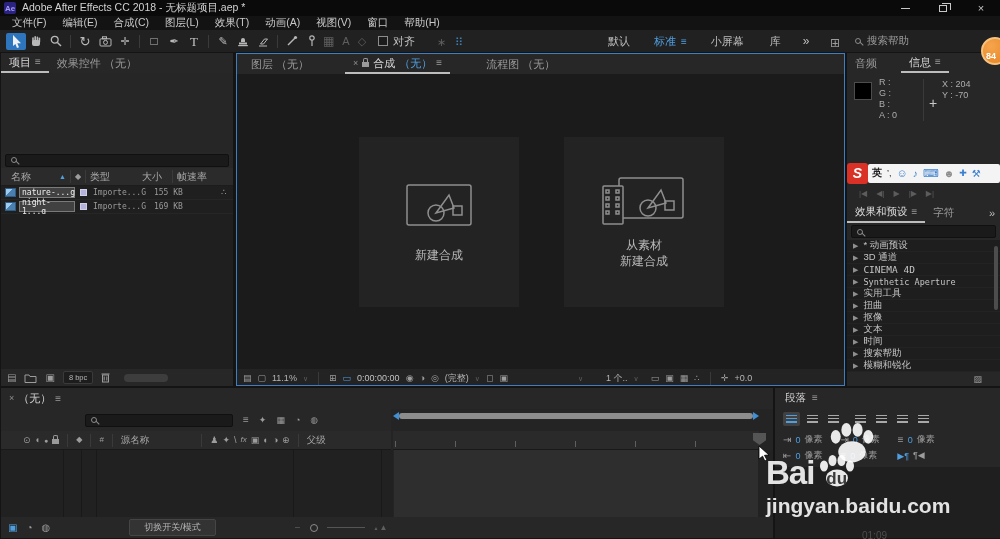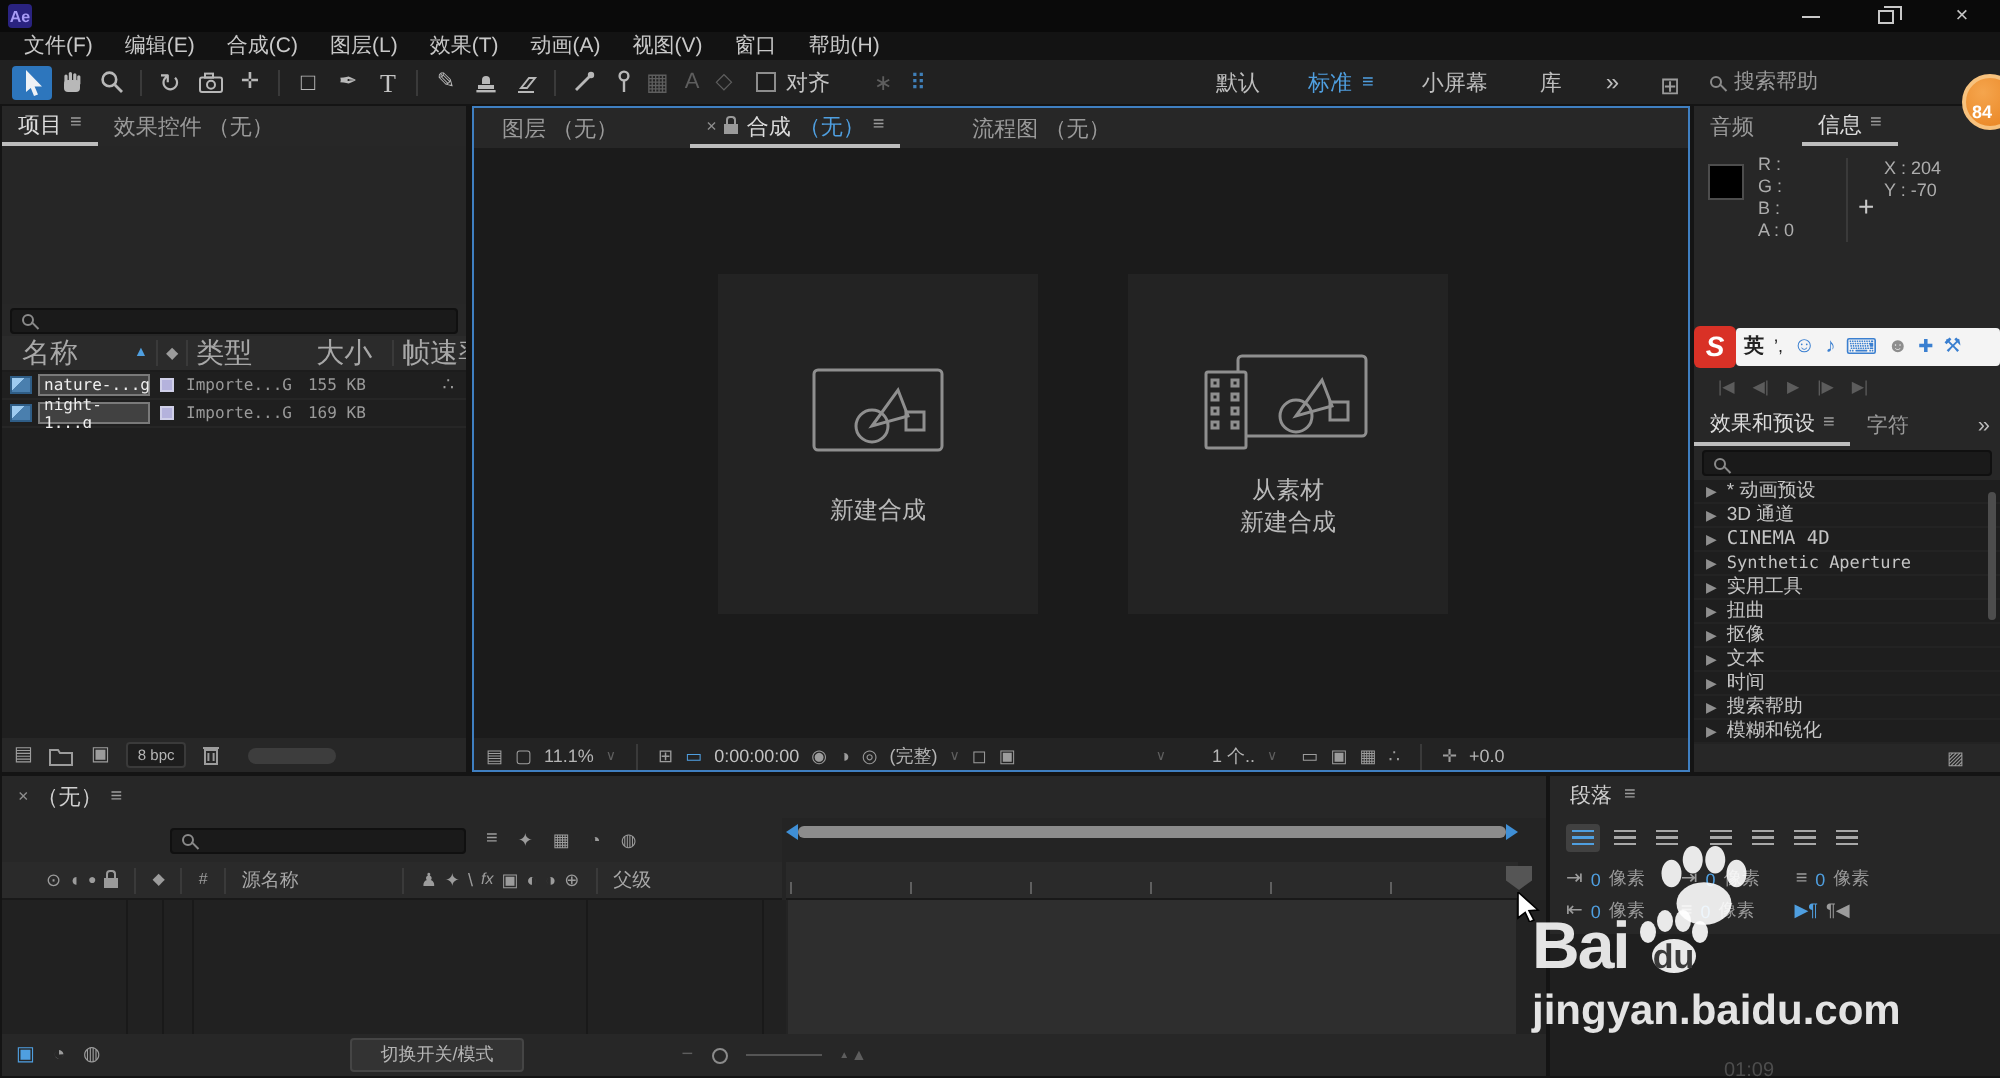--- a/index.html
+++ b/index.html
@@ -25,34 +25,35 @@
   .winbtn{width:38px;height:16px;display:flex;align-items:center;justify-content:center;color:#c4c4c4;font-size:11px}
   .winmin{width:9px;height:1px;background:#c8c8c8}
   .winrestore{width:8px;height:7px;border:1px solid #c8c8c8;position:relative;background:#0a0a0a}
   .winrestore::before{content:"";position:absolute;top:-3px;left:2px;width:8px;height:6px;border:1px solid #c8c8c8;border-bottom:none;border-left:none}
   .alignbtn{width:17px;height:14px;border-radius:2px;display:flex;align-items:center;justify-content:center;flex:none}
   .bars{width:11px;height:9px;background:repeating-linear-gradient(to bottom,#a8a8a8 0 1.2px,transparent 1.2px 3.2px)}
   .alignbtn.active{background:#414141}
   .alignbtn.active .bars{background:repeating-linear-gradient(to bottom,#4f9fe0 0 1.2px,transparent 1.2px 3.2px)}
   .effitem{height:12px;display:flex;align-items:center;gap:5px;padding-left:6px;font-size:9.5px;color:#c5c5c5;border-bottom:1px solid #232323;background:#1e1e1e;white-space:nowrap;overflow:hidden}
   .tri{color:#8f8f8f;font-size:7px;flex:none}
-  .colhead{font-size:14px;color:#a8a8a8;white-space:nowrap}
+  .colhead{font-size:10px;color:#a8a8a8;white-space:nowrap}
   .thumb{width:11px;height:9px;background:linear-gradient(135deg,#9ecbf0 0 40%,#4a7fae 40%);border:1px solid #2f5d86;flex:none}
   .namebox{background:#414141;border:1px solid #7a7a7a;color:#efefef;font-family:"DejaVu Sans Mono",monospace;font-size:8px;padding:0 2px;height:11px;display:flex;align-items:center}
   .mono{font-family:"DejaVu Sans Mono",monospace}
   .swatch7{width:7px;height:7px;background:#b4b2dc;border:1px solid #cfcfe8;flex:none}
   .tick-ruler{background:repeating-linear-gradient(to right,#5f5f5f 0 1px,transparent 1px 60px)}
   .wm{color:rgba(255,255,255,.88);pointer-events:none;z-index:50;position:absolute}
   svg{display:block}
 </style>
 </head>
 <body>
 
 <div class="abs f" style="left:0;top:0;width:1000px;height:16px;background:#0a0a0a;font-size:10.5px;color:#d2d2d2">
   <span style="width:12px;height:12px;background:#2a2380;color:#a79bf5;font-size:8px;font-weight:bold;display:flex;align-items:center;justify-content:center;border-radius:2px;margin:0 6px 0 4px">Ae</span>
+  <span>Adobe After Effects CC 2018 - 无标题项目.aep *</span>
   <div class="f" style="margin-left:auto">
     <span class="winbtn">
         <i class="winmin"></i>
       </span>
     <span class="winbtn">
         <i class="winrestore"></i>
       </span>
     <span class="winbtn">×</span>
   </div>
 </div>
@@ -483,21 +484,21 @@
   <div class="abs" style="left:393px;top:62px;width:364px;height:67px;background:#2e2e2e"></div>
   <div class="abs" style="left:757px;top:62px;width:15px;height:67px;background:#222"></div>
   <svg class="abs" style="left:757px;top:58px;z-index:55" width="12" height="15" viewBox="0 0 12 15">
       <path d="M1 0 L11 9 L6.5 9.3 L9 14 L6.8 15 L4.6 10.2 L1 13 Z" fill="#fff" stroke="#000" stroke-width="0.8"></path>
     </svg>
 
   <div class="abs f" style="left:0;top:129px;width:772px;height:21px;background:#272727;gap:9px;padding-left:7px">
     <span class="ico" style="color:#4f9fe0;font-size:10px">▣</span>
     <span class="ico" style="font-size:10px">◔</span>
     <span class="ico" style="font-size:10px">◍</span>
-    <span style="margin-left:116px;background:#333;border:1px solid #454545;border-radius:2px;font-size:9px;color:#b5b5b5;padding:1px 14px">切换开关/模式</span>
+    <span style="margin-left:70px;background:#333;border:1px solid #454545;border-radius:2px;font-size:9px;color:#b5b5b5;padding:1px 14px">切换开关/模式</span>
     <span class="ico dim" style="margin-left:70px;font-size:10px">−</span>
     <span style="width:8px;height:8px;border:1.5px solid #8b8b8b;border-radius:50%"></span>
     <span style="width:38px;height:1px;background:#555"></span>
     <span class="f" style="gap:1px">
       <span class="dim" style="font-size:5px">▲</span>
       <span class="dim" style="font-size:8px">▲</span>
     </span>
   </div>
 </div>
 

